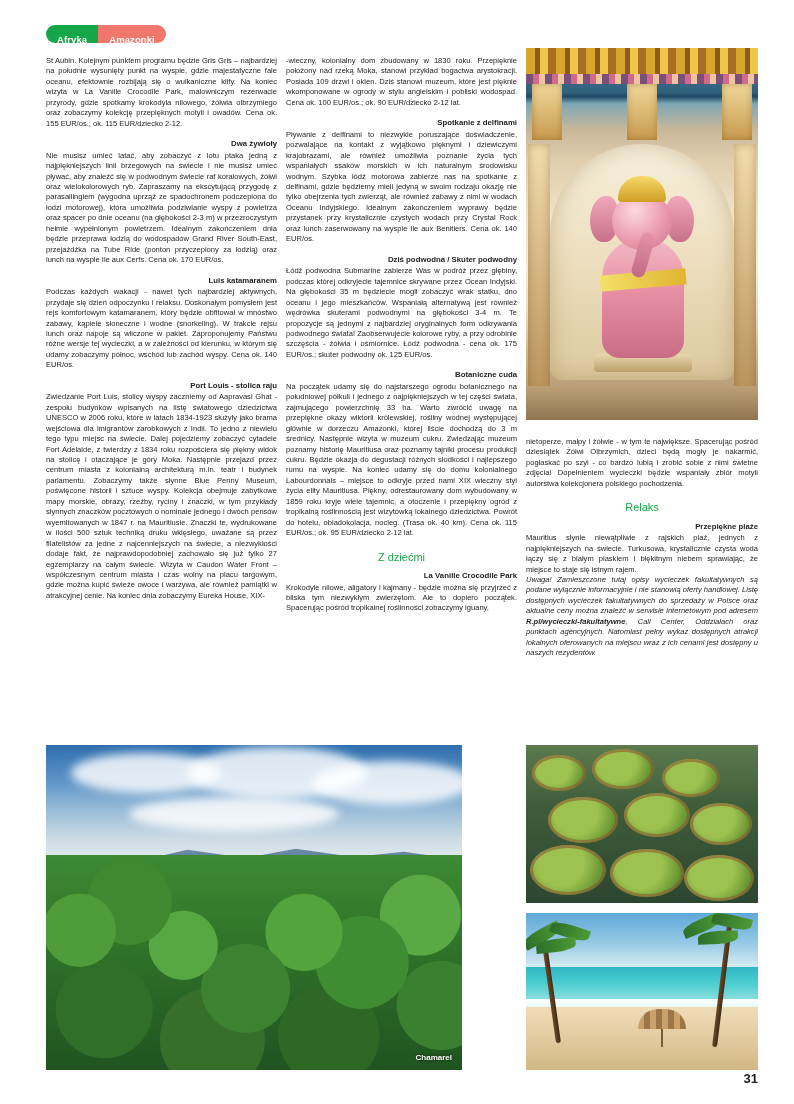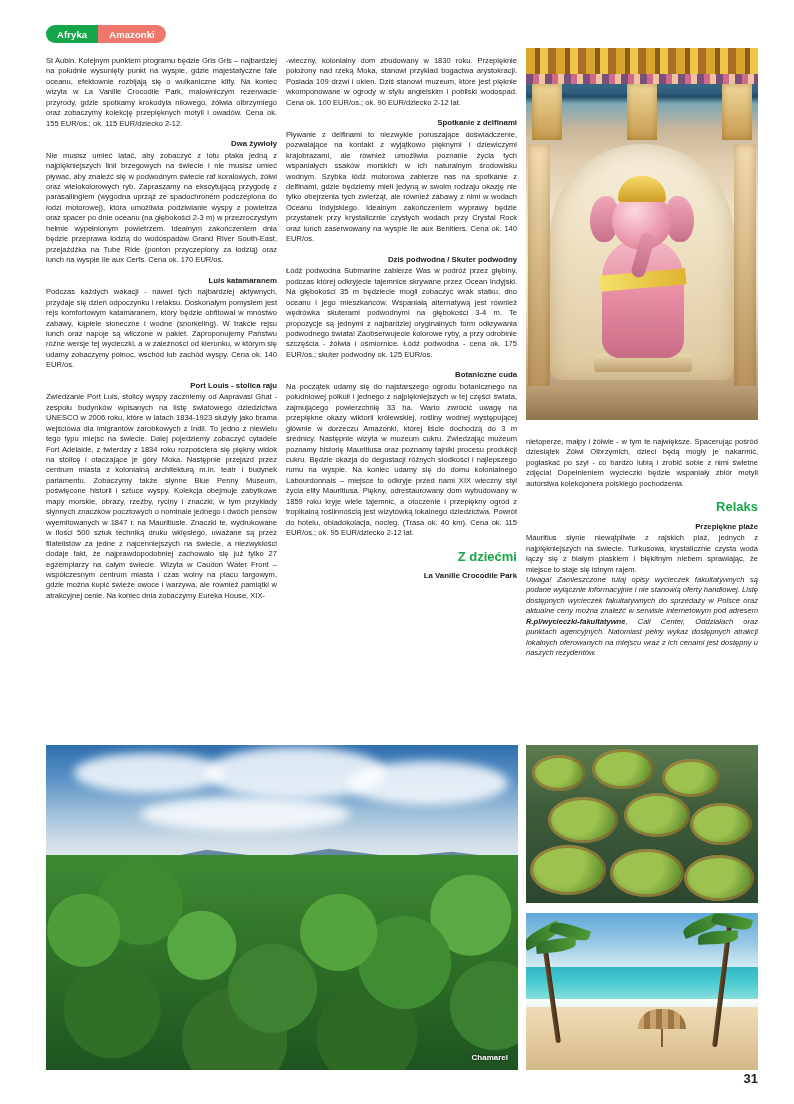--- a/index.html
+++ b/index.html
@@ -29,21 +29,21 @@
     overflow: hidden;
   }
   .tag {
     display: flex;
     align-items: center;
     justify-content: center;
     font-size: 9.5px;
     font-weight: bold;
     letter-spacing: .1px;
     color: #ffffff;
-    padding: 4px 11px;
+    padding: 14px 11px;
     white-space: nowrap;
   }
   .tag-region { background: #16a64a; }
   .tag-country { background: #f0776b; }
 
   
   .col {
     position: absolute;
     width: 231px;
     font-size: 7.55px;
@@ -66,25 +66,25 @@
     font-size: 7.8px;
     line-height: 10.5px;
     font-weight: bold;
     margin: 10px 0 1px 0;
     color: #1d1d1b;
     text-align: right;
   }
   h3.sub.first { margin-top: 0; }
 
   h2.section {
-    font-size: 13px;
-    font-weight: bold;
+    font-size: 11px;
+    font-weight: normal;
     color: #16a64a;
     margin: 13px 0 9px 0;
-    text-align: right;
+    text-align: center;
   }
 
   p.note {
     font-style: italic;
     margin-top: 11px;
   }
   p.note b {
     font-style: italic;
     font-weight: bold;
   }
@@ -186,21 +186,21 @@
   .tp-right { right: 2px; }
   .temple-floor {
     position:absolute; left:0; right:0; bottom:0; height:34px;
     background: linear-gradient(180deg,#bda077,#8f7550);
   }
 
   
   .img-chamarel {
     left: 46px;
     top: 745px;
-    width: 472px;
+    width: 416px;
     height: 325px;
   }
   .ch-sky {
     position:absolute; left:0; top:0; right:0; height:118px;
     background: linear-gradient(180deg,#2f6fae 0%, #5d94c8 30%, #9fc0da 58%, #cddbe4 80%, #e4ebef 100%);
   }
   .ch-cloud {
     position:absolute;
     background: rgba(255,255,255,.82);
     border-radius: 50%;
@@ -349,20 +349,21 @@
 
   <h3 class="sub">Dziś podwodna / Skuter podwodny</h3>
   <p>Łódź podwodna Submarine zabierze Was w podróż przez głębiny, podczas której odkryjecie tajemnice skrywane przez Ocean Indyjski. Na głębokości 35 m będziecie mogli zobaczyć wrak statku, dno oceanu i jego mieszkańców. Wspaniałą alternatywą jest również wędrówka skuterami podwodnymi na głębokości 3-4 m. Te propozycje są jednymi z najbardziej oryginalnych form odkrywania podwodnego świata! Zaobserwujecie kolorowe ryby, a przy odrobinie szczęścia - żółwia i ośmiornice. Łódź podwodna - cena ok. 175 EUR/os.; skuter podwodny ok. 125 EUR/os.</p>
 
   <h3 class="sub">Botaniczne cuda</h3>
   <p>Na początek udamy się do najstarszego ogrodu botanicznego na południowej półkuli i jednego z najpiękniejszych w tej części świata, zajmującego powierzchnię 33 ha. Warto zwrócić uwagę na przepiękne okazy wiktorii królewskiej, rośliny wodnej występującej głównie w dorzeczu Amazonki, której liście dochodzą do 3 m średnicy. Następnie wizyta w muzeum cukru. Zwiedzając muzeum poznamy historię Mauritiusa oraz poznamy tajniki procesu produkcji cukru. Będzie okazja do degustacji różnych słodkości i najlepszego rumu na wyspie. Na koniec udamy się do domu kolonialnego Labourdonnais – miejsce to odkryje przed nami XIX wieczny styl życia elity Mauritiusa. Piękny, odrestaurowany dom wybudowany w 1859 roku kryje wiele tajemnic, a otoczenie i przepiękny ogród z tropikalną roślinnością jest wizytówką lokalnego dziedzictwa. Powrót do hotelu, obiadokolacja, nocleg. (Trasa ok. 40 km). Cena ok. 115 EUR/os.; ok. 95 EUR/dziecko 2-12 lat.</p>
 
   <h2 class="section">Z dziećmi</h2>
 
   <h3 class="sub first">La Vanille Crocodile Park</h3>
+  <p>Krokodyle nilowe, aligatory i kajmany - będzie można się przyjrzeć z bliska tym niezwykłym zwierzętom. Ale to dopiero początek. Spacerując pośród tropikalnej roślinności zobaczymy iguany,</p>
 </div>
 
 <div class="col col-3">
   <p>nietoperze, małpy i żółwie - w tym te największe. Spacerując pośród dziesiątek Żółwi Olbrzymich, dzieci będą mogły je nakarmić, pogłaskać po szyi - co bardzo lubią i zrobić sobie z nimi świetne zdjęcia! Dopełnieniem wycieczki będzie wspaniały zbiór motyli autorstwa kolekcjonera polskiego pochodzenia.</p>
 
   <h2 class="section">Relaks</h2>
 
   <h3 class="sub first">Przepiękne plaże</h3>
   <p>Mauritius słynie niewątpliwie z rajskich plaż, jednych z najpiękniejszych na świecie. Turkusowa, krystalicznie czysta woda łączy się z białym piaskiem i błękitnym niebem sprawiając, że miejsce to staje się istnym rajem.</p>
 

